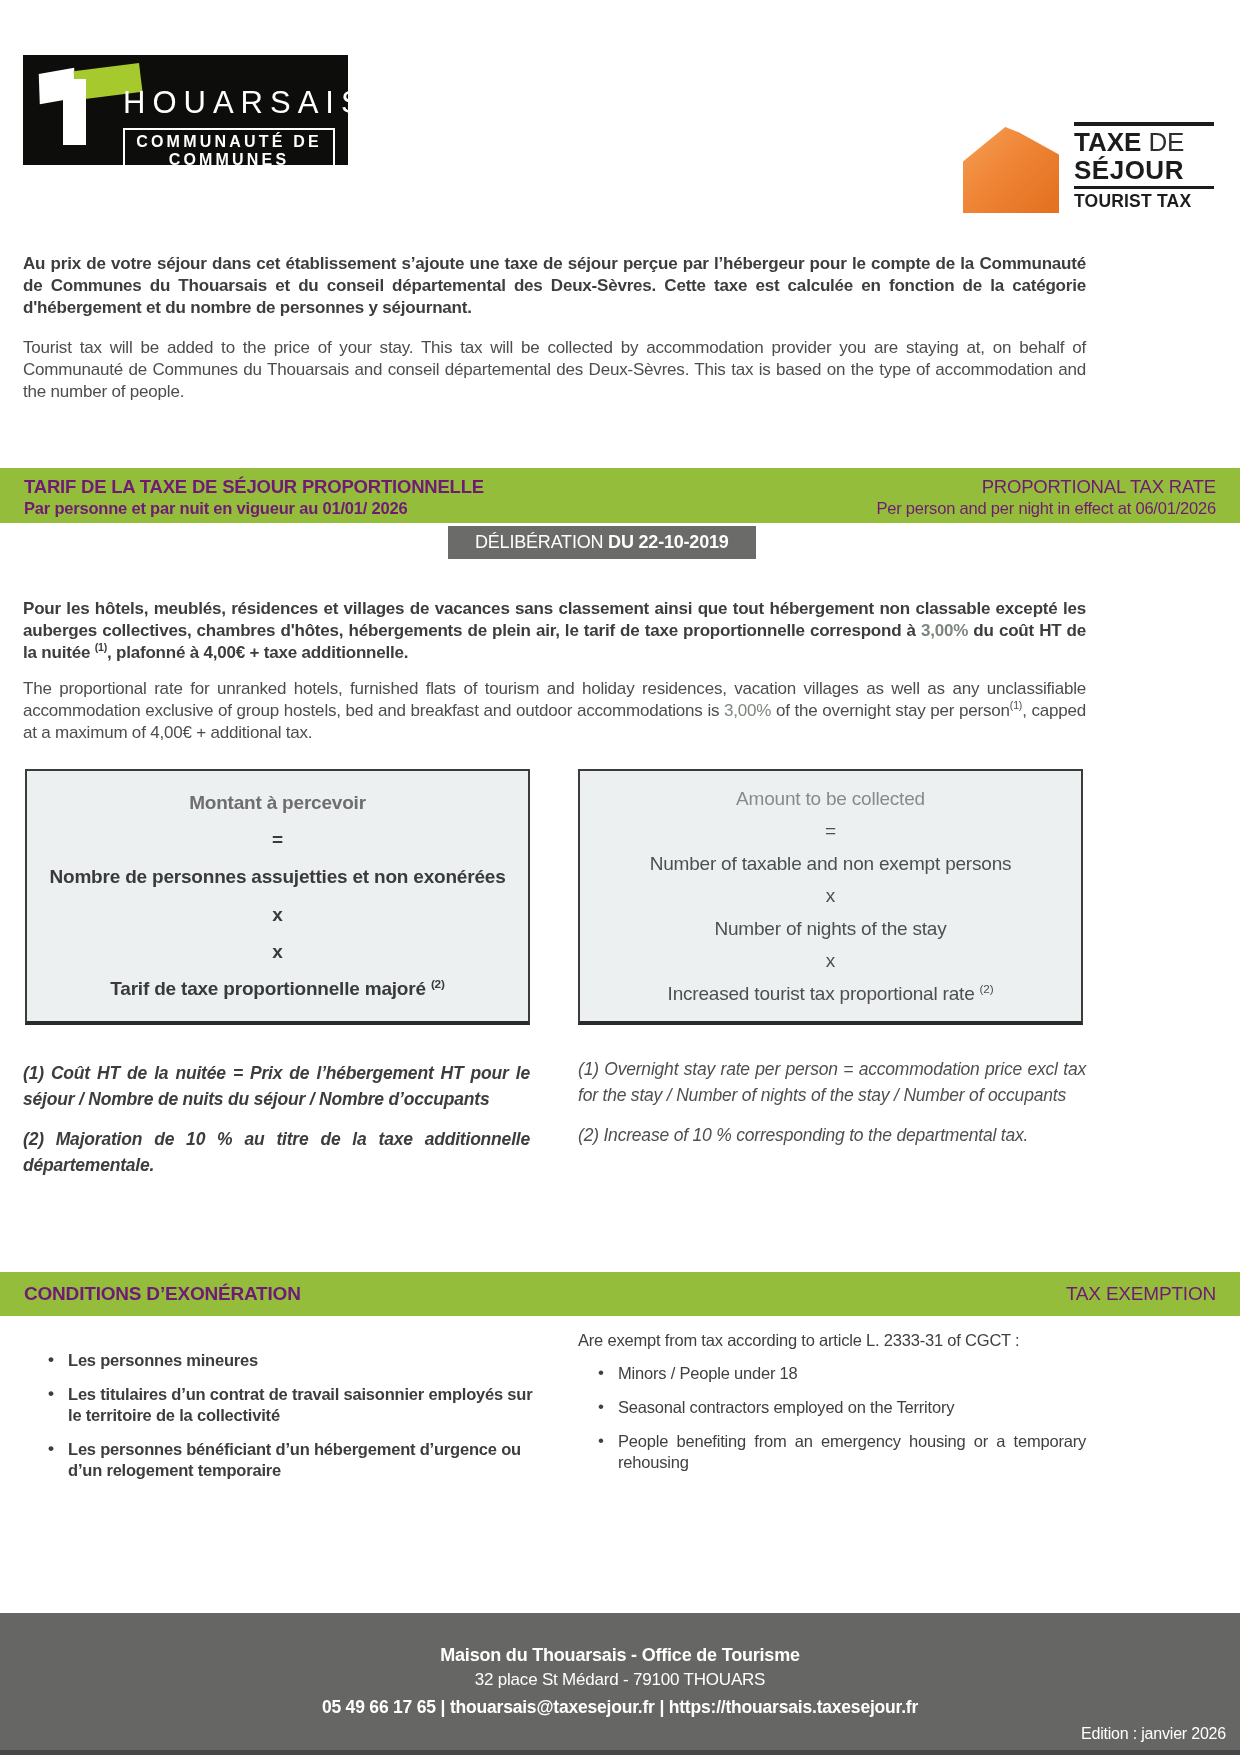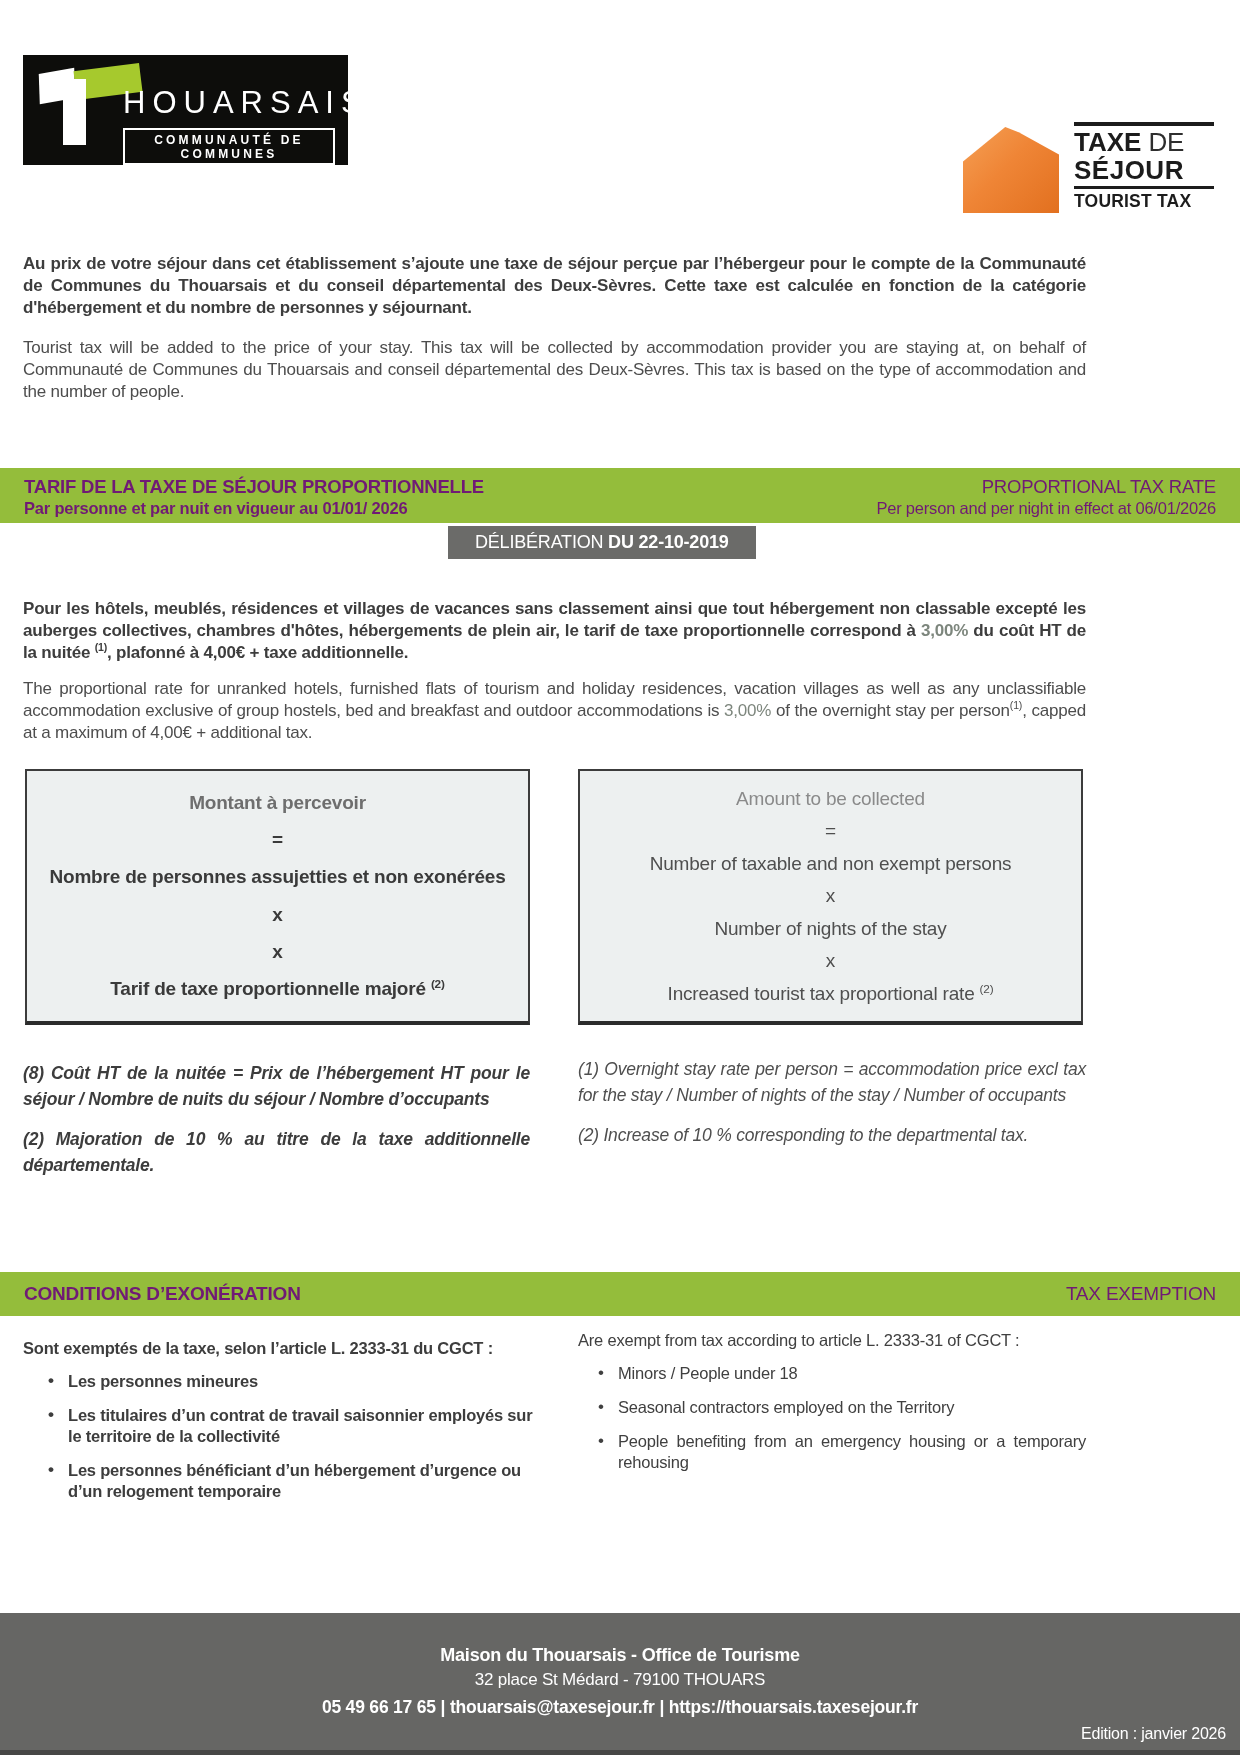--- a/index.html
+++ b/index.html
@@ -11,21 +11,21 @@
   }
   sup { font-size:0.62em; vertical-align:super; line-height:0; }
 
   
   .logo-black { position:absolute; left:23px; top:55px; width:325px; height:110px; background:#0d0d0b; }
   .t-stem  { position:absolute; left:40px; top:24px; width:23px; height:66px; background:#ffffff; }
   .t-flag-white { position:absolute; left:16px; top:16px; width:36px; height:30px; background:#ffffff; transform:rotate(-10deg) skewX(-8deg); }
   .t-flag-green { position:absolute; left:52px; top:12px; width:66px; height:29px; background:#a6c92d; transform:rotate(-7deg); }
   .logo-word { position:absolute; left:100px; top:30px; color:#ffffff; font-size:31px; font-weight:400; letter-spacing:7px; }
   .logo-sub  { position:absolute; left:100px; top:73px; width:212px; border:2px solid #ffffff; color:#ffffff;
-               font-size:12px; font-weight:700; letter-spacing:3.2px; text-align:center; padding:3px 4px 2px; }
+               font-size:16px; font-weight:700; letter-spacing:3.2px; text-align:center; padding:3px 4px 2px; }
 
   .house-icon { position:absolute; left:963px; top:127px; width:96px; height:86px;
     background:linear-gradient(135deg,#f5a055 0%,#ef8536 45%,#e2701f 100%);
     clip-path:polygon(0% 40%, 44% 0%, 58% 6%, 100% 32%, 100% 100%, 0% 100%); }
   .taxlogo { position:absolute; left:1074px; top:122px; width:140px; color:#1c1c1c; }
   .taxlogo .rule-top { border-top:4px solid #1c1c1c; margin-bottom:3px; }
   .taxlogo .l1 { font-size:26px; line-height:27px; }
   .taxlogo .l1 .w1 { font-weight:700; letter-spacing:0px; }
   .taxlogo .l1 .w2 { font-weight:400; color:#2e2e2e; }
   .taxlogo .l2 { font-size:26px; line-height:28px; font-weight:700; letter-spacing:0.5px; }
@@ -153,35 +153,34 @@
     <div class="title">Amount to be collected</div>
     <div>=</div>
     <div>Number of taxable and non exempt persons</div>
     <div>x</div>
     <div>Number of nights of the stay</div>
     <div>x</div>
     <div><span>Increased tourist tax proportional rate </span><sup>(2)</sup></div>
   </div>
 
   <div class="notes-fr">
-    <p class="note">(8) Coût HT de la nuitée = Prix de l’hébergement HT pour le séjour / Nombre de nuits du séjour / Nombre d’occupants</p>
+    <p class="note">(1) Coût HT de la nuitée = Prix de l’hébergement HT pour le séjour / Nombre de nuits du séjour / Nombre d’occupants</p>
     <p class="note">(2) Majoration de 10 % au titre de la taxe additionnelle départementale.</p>
   </div>
   <div class="notes-en">
     <p class="note">(1) Overnight stay rate per person = accommodation price excl tax for the stay / Number of nights of the stay / Number of occupants</p>
     <p class="note">(2) Increase of 10 % corresponding to the departmental tax.</p>
   </div>
 
   <div class="banner banner2">
     <div class="fr">CONDITIONS D’EXONÉRATION</div>
     <div class="en">TAX EXEMPTION</div>
   </div>
 
   <div class="exo-fr">
-    <div>Sont exemptés de la taxe, selon l’article L. 2333-31 du CGCT :</div>
     <ul class="exo-list">
       <li>Les personnes mineures</li>
       <li>Les titulaires d’un contrat de travail saisonnier employés sur le territoire de la collectivité</li>
       <li>Les personnes bénéficiant d’un hébergement d’urgence ou d’un relogement temporaire</li>
     </ul>
   </div>
   <div class="exo-en">
     <div>Are exempt from tax according to article L. 2333-31 of CGCT :</div>
     <ul class="exo-list">
       <li>Minors / People under 18</li>

